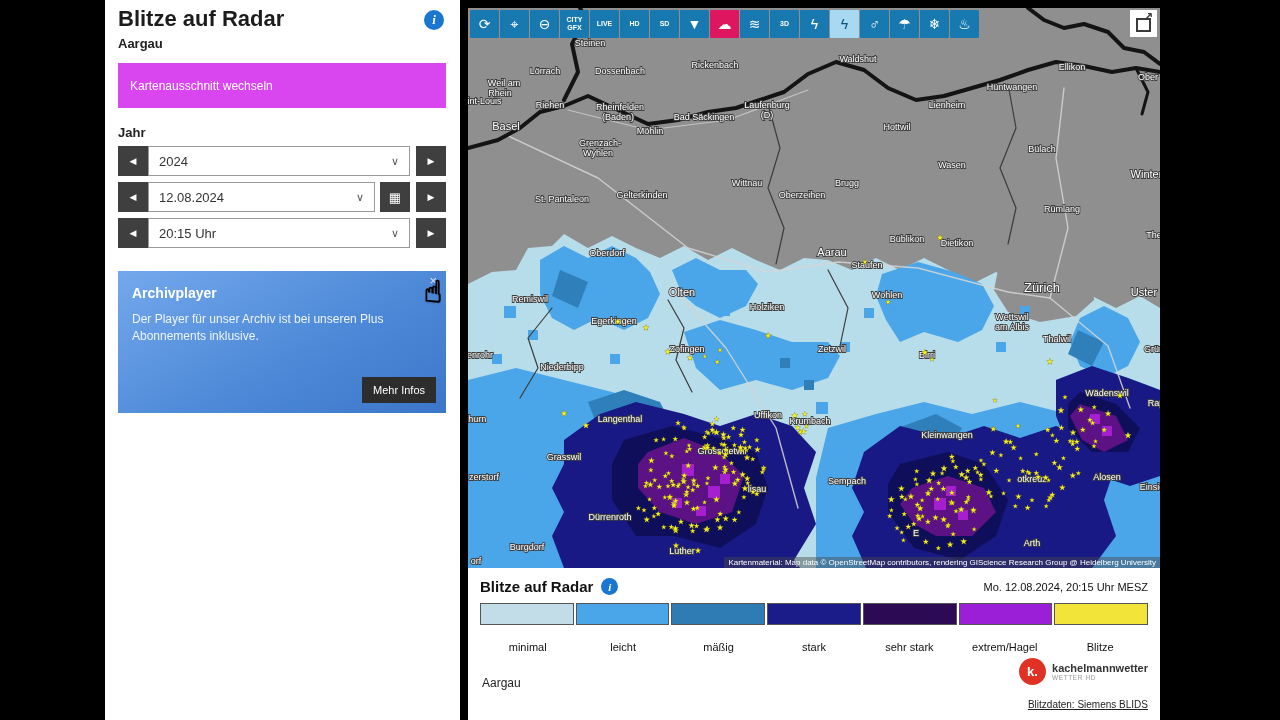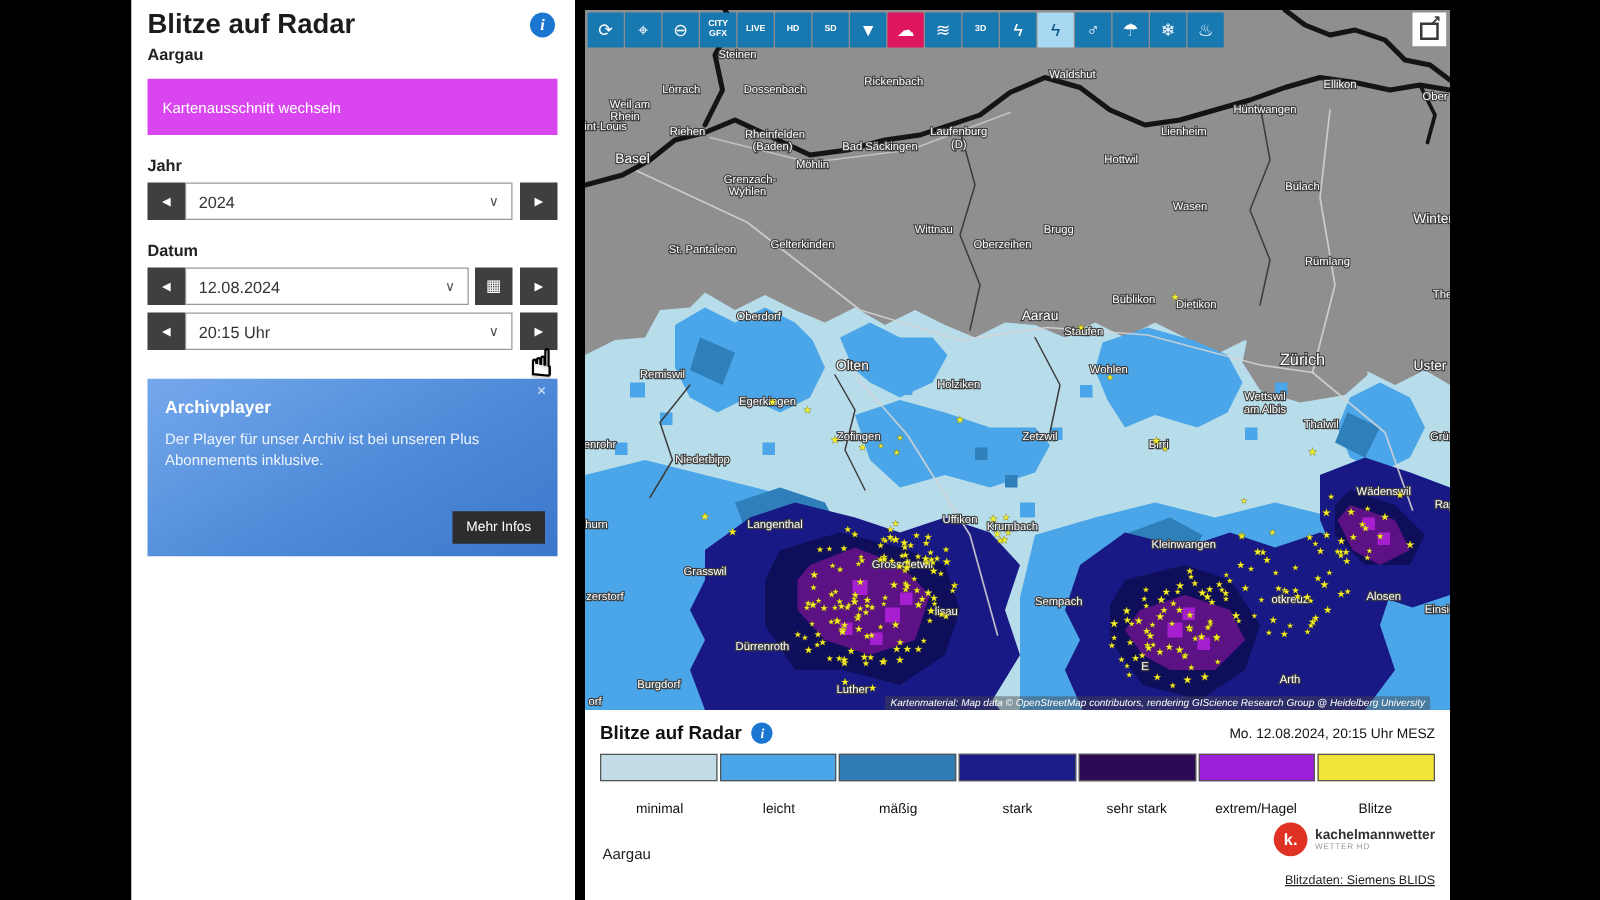--- a/index.html
+++ b/index.html
@@ -38,22 +38,22 @@
   .map-wrap svg{position:absolute;left:0;top:0;}
   .toolbar{position:absolute;top:2px;left:2px;display:flex;gap:1px;z-index:5;}
   .tbtn{width:29px;height:28px;background:#1878b0;color:#fff;display:flex;align-items:center;
       justify-content:center;font-size:14px;cursor:pointer;border-radius:1px;}
   .tbtn.small{font-size:7px;font-weight:bold;line-height:8px;text-align:center;white-space:normal;padding:0 2px;box-sizing:border-box;}
   .tbtn.active-red{background:#de1660;}
   .tbtn.active-light{background:#a9d9f2;color:#0c5480;}
   .share-btn{position:absolute;top:2px;right:3px;width:27px;height:27px;background:#fff;z-index:5;cursor:pointer;}
   .share-box{position:absolute;left:6px;bottom:5px;width:11px;height:10px;border:2px solid #3a3a3a;}
   .share-arrow{position:absolute;top:0;right:4px;font-size:12px;font-weight:bold;color:#3a3a3a;}
-  .attribution{position:absolute;right:16px;bottom:0;background:rgba(70,70,70,.45);color:#fff;
-      font-size:8px;padding:1px 4px;z-index:4;font-style:italic;}
+  .attribution{position:absolute;right:0;bottom:0;background:rgba(70,70,70,.45);color:#fff;
+      font-size:8px;padding:1px 4px;z-index:4;}
 
   
   .legend-panel{position:absolute;left:468px;top:568px;width:692px;height:152px;background:#fff;}
   .legend-head{display:flex;align-items:center;padding:10px 12px 0 12px;}
   .legend-title{font-size:15px;font-weight:bold;color:#111;}
   .legend-head .info-badge{width:17px;height:17px;font-size:11px;margin-left:8px;}
   .legend-ts{margin-left:auto;font-size:11px;color:#111;}
   .scale{display:flex;gap:2px;margin:8px 12px 0 12px;height:22px;}
   .seg{flex:1;border:1px solid #555;box-sizing:border-box;}
   .scale-labels{display:flex;margin:16px 12px 0 12px;}
@@ -84,21 +84,20 @@
     <div class="field-label">Jahr</div>
     <div class="ctrl-row">
       <div class="arrow-btn">◀</div>
       <div class="sel">
         <span>2024</span>
         <span class="chev">∨</span>
       </div>
       <div class="arrow-btn ml6">▶</div>
     </div>
 
-    <div class="field-label">Datum</div>
     <div class="ctrl-row">
       <div class="arrow-btn">◀</div>
       <div class="sel">
         <span>12.08.2024</span>
         <span class="chev">∨</span>
       </div>
       <div class="arrow-btn ml5">
           <span style="font-size:13px;">▦</span>
         </div>
       <div class="arrow-btn ml6">▶</div>

